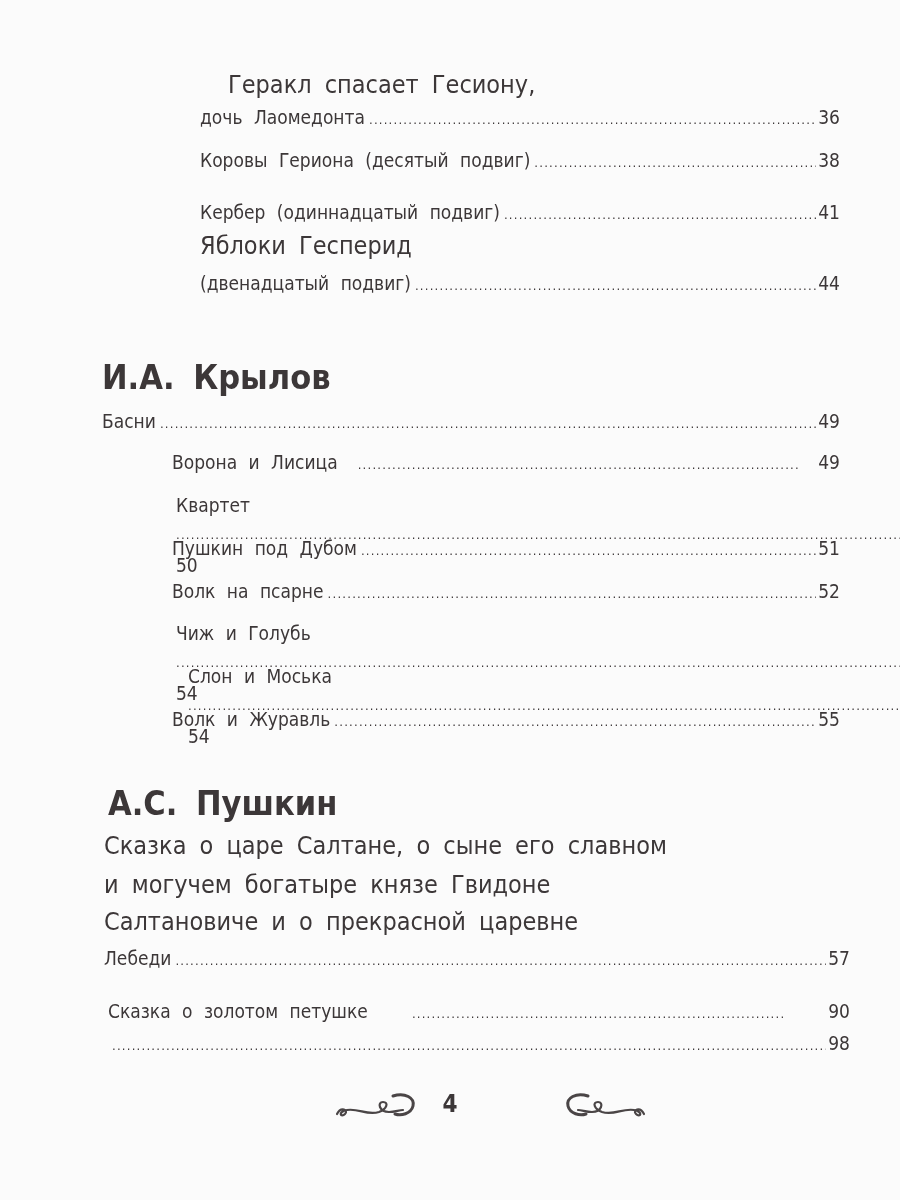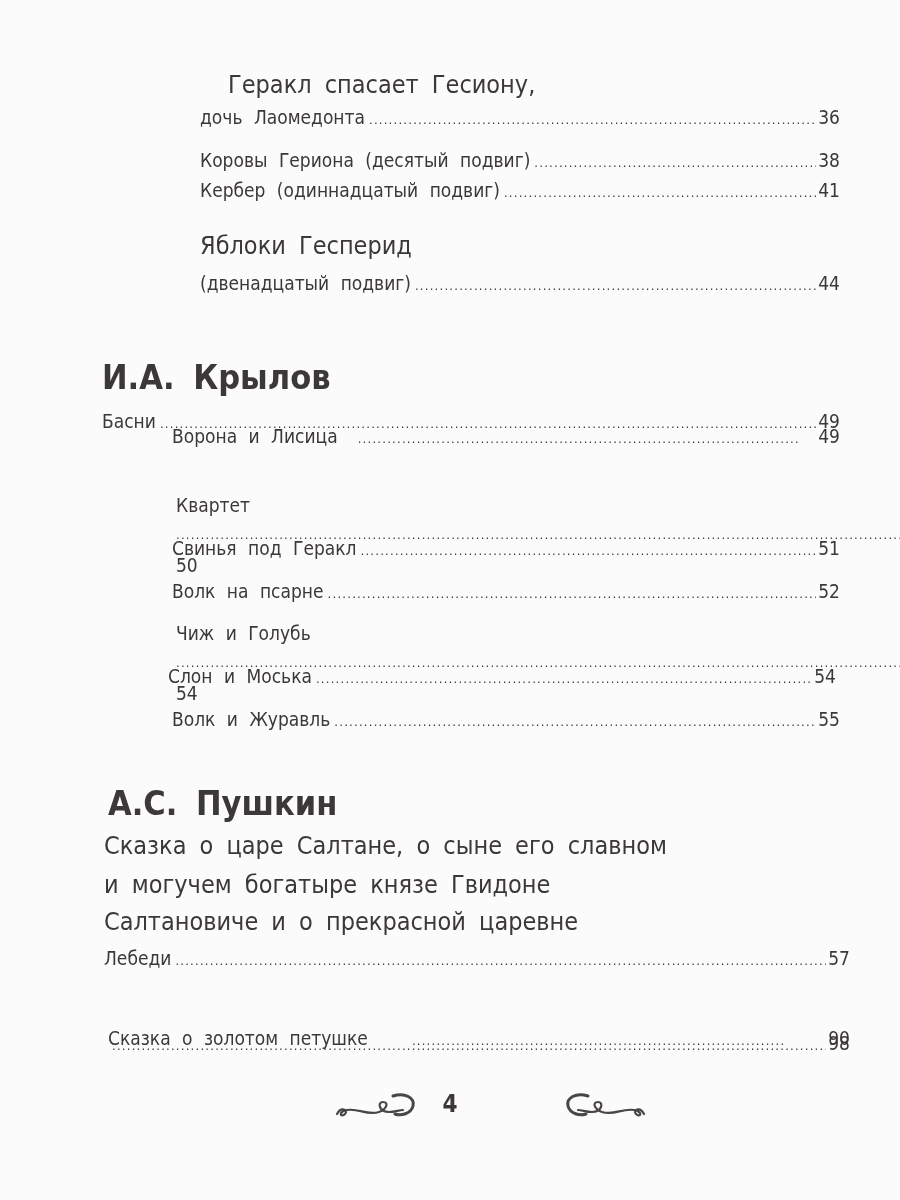--- a/index.html
+++ b/index.html
@@ -67,66 +67,66 @@
     <span>дочь Лаомедонта</span>
     <span class="dots"></span>
     <span class="page">36</span>
   </div>
 </div>
 <div class="row" style="top:145px;left:200px;width:640px;">
   <span>Коровы Гериона (десятый подвиг)</span>
   <span class="dots"></span>
   <span class="page">38</span>
 </div>
-<div class="row" style="top:175px;left:200px;width:640px;justify-content:space-between;">
+<div class="row" style="top:197px;left:200px;width:640px;justify-content:space-between;">
   <span>Кербер (одиннадцатый подвиг)</span>
   <span class="dots"></span>
   <span class="page">41</span>
 </div>
 <div>
   <div class="entry" style="top:231px;left:200px;text-align:center;">Яблоки Гесперид</div>
   <div class="row" style="top:268px;left:200px;width:640px;">
     <span>(двенадцатый подвиг)</span>
     <span class="dots"></span>
     <span class="page">44</span>
   </div>
 </div>
 
 <div class="author" style="top:362px;left:102px;">И.А. Крылов</div>
 <div class="row" style="top:406px;left:102px;width:738px;">
   <span>Басни</span>
   <span class="dots"></span>
   <span class="page">49</span>
 </div>
-<div class="row" style="top:421px;left:172px;width:668px;gap:16px;">
+<div class="row" style="top:447px;left:172px;width:668px;gap:16px;">
   <span>Ворона и Лисица</span>
   <span class="dots"></span>
   <span class="page">49</span>
 </div>
 <div class="row" style="top:490px;left:172px;width:668px;flex-direction:column;">
   <span>Квартет</span>
   <span class="dots"></span>
   <span class="page">50</span>
 </div>
 <div class="row" style="top:533px;left:172px;width:668px;">
-  <span>Свинья под Геракл</span>
+  <span>Пушкин под Дубом</span>
   <span class="dots"></span>
   <span class="page">51</span>
 </div>
 <div class="row" style="top:576px;left:172px;width:668px;">
   <span>Волк на псарне</span>
   <span class="dots"></span>
   <span class="page">52</span>
 </div>
 <div class="row" style="top:618px;left:172px;width:668px;flex-direction:column;">
   <span>Чиж и Голубь</span>
   <span class="dots"></span>
   <span class="page">54</span>
 </div>
-<div class="row" style="top:661px;left:168px;width:668px;">
+<div class="row" style="top:661px;left:184px;width:668px;flex-direction:column;">
   <span>Слон и Моська</span>
   <span class="dots"></span>
   <span class="page">54</span>
 </div>
 <div class="row" style="top:704px;left:172px;width:668px;">
   <span>Волк и Журавль</span>
   <span class="dots"></span>
   <span class="page">55</span>
 </div>
 
@@ -134,21 +134,21 @@
 <div>
   <div class="entry" style="top:831px;left:104px;">Сказка о царе Салтане, о сыне его славном</div>
   <div class="entry" style="top:870px;left:104px;">и могучем богатыре князе Гвидоне</div>
   <div class="entry" style="top:907px;left:104px;">Салтановиче и о прекрасной царевне</div>
   <div class="row" style="top:943px;left:104px;width:746px;">
     <span>Лебеди</span>
     <span class="dots"></span>
     <span class="page">57</span>
   </div>
 </div>
-<div class="row" style="top:1023px;left:108px;width:742px;gap:40px;">
+<div class="row" style="top:996px;left:108px;width:742px;gap:40px;">
   <span>Сказка о золотом петушке</span>
   <span class="dots"></span>
   <span class="page">90</span>
 </div>
 <div class="row" style="top:1028px;left:108px;width:742px;">
   <span class="dots"></span>
   <span class="page">98</span>
 </div>
 
 <svg class="orn" style="left:333px;" width="90" height="36" viewBox="0 0 90 36">

